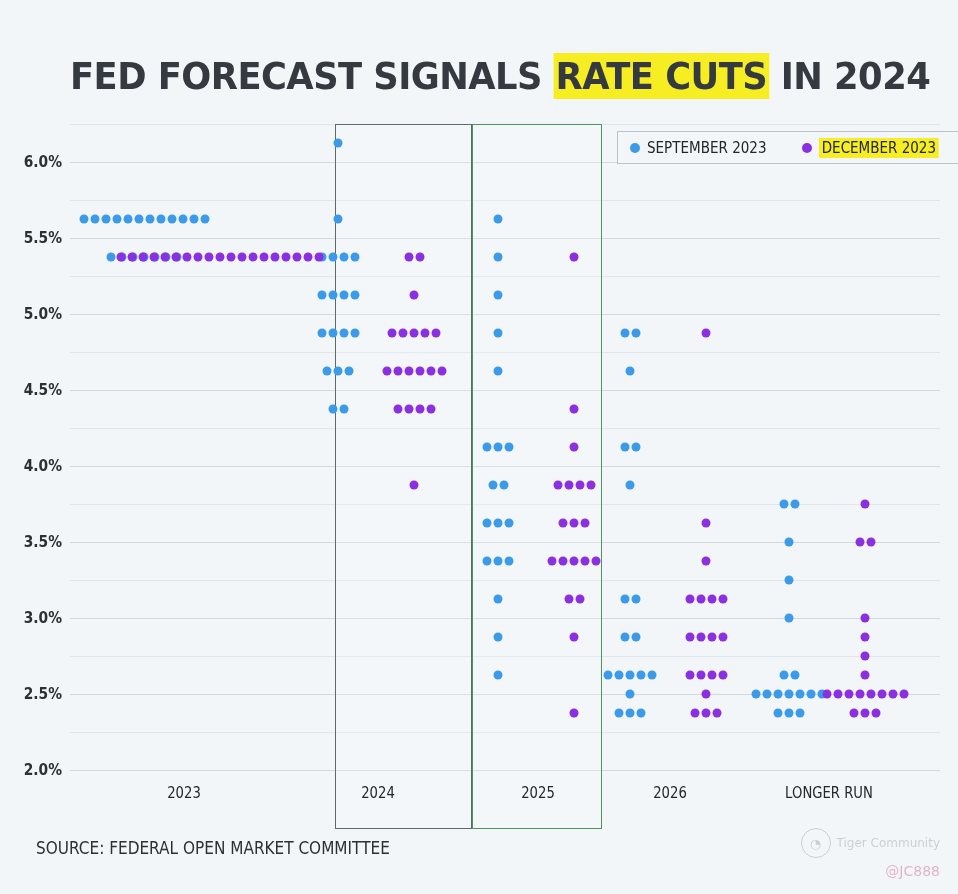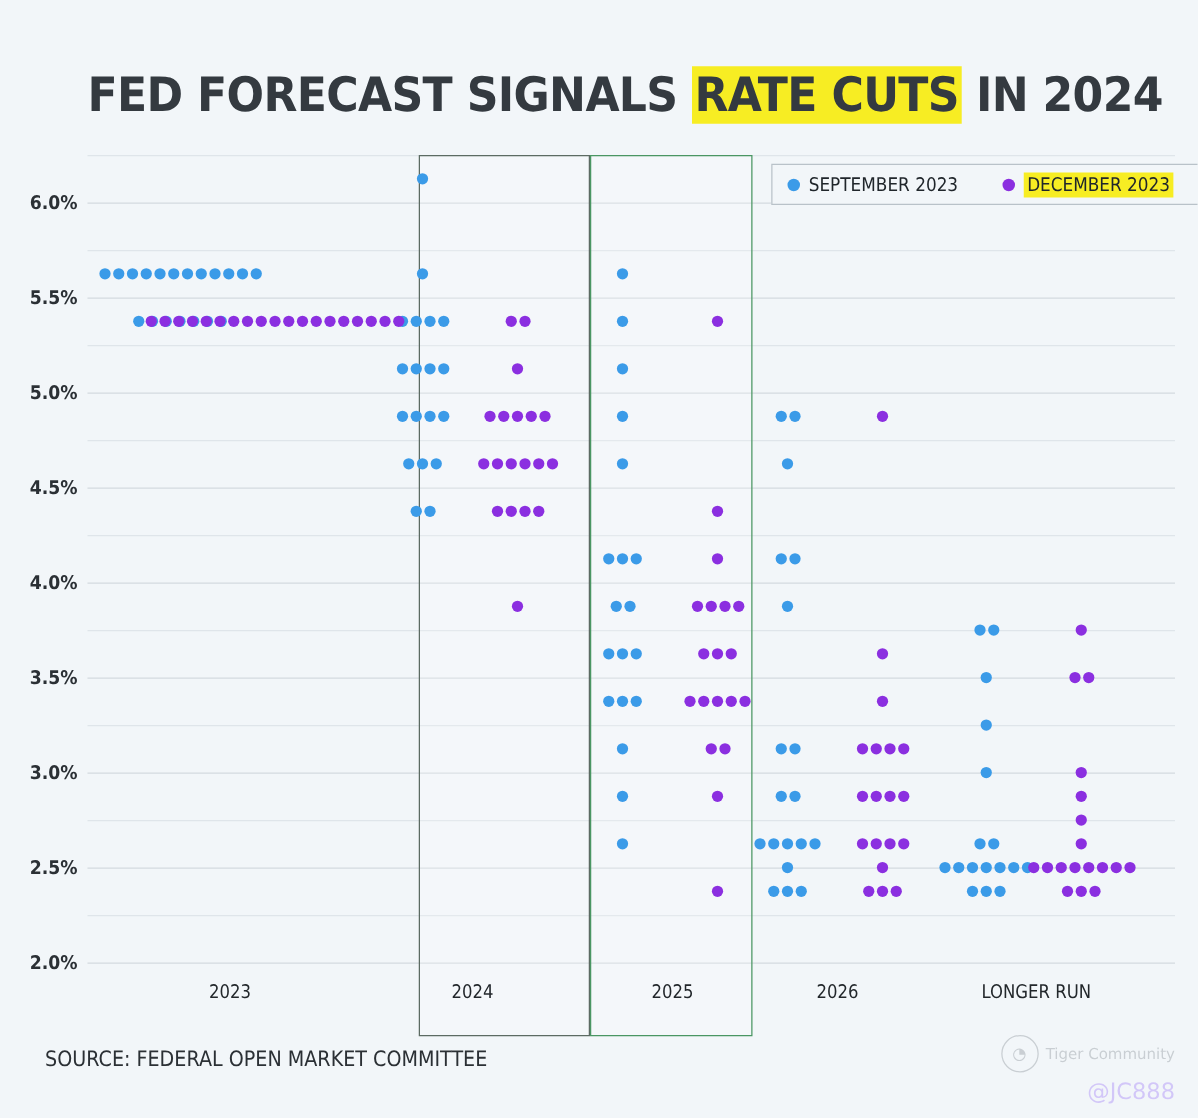--- a/index.html
+++ b/index.html
@@ -146,21 +146,21 @@
     font-size: 13px; color: #6c757d;
     font-family: "DejaVu Serif", serif;
   }
   #wm-name {
     font-family: "DejaVu Sans", sans-serif;
     font-size: 12px; color: #6c757d;
   }
   #wm-handle {
     margin-top: 5px;
     font-family: "DejaVu Sans", sans-serif;
-    font-size: 18px; color: #8b5cf6;
+    font-size: 14px; color: #be185d;
   }
 </style>
 </head>
 <body>
 
 <div id="title">
   <span>FED FORECAST SIGNALS </span><span class="hl">RATE CUTS</span><span> IN 2024</span>
 </div>
 
 <div id="plot">

